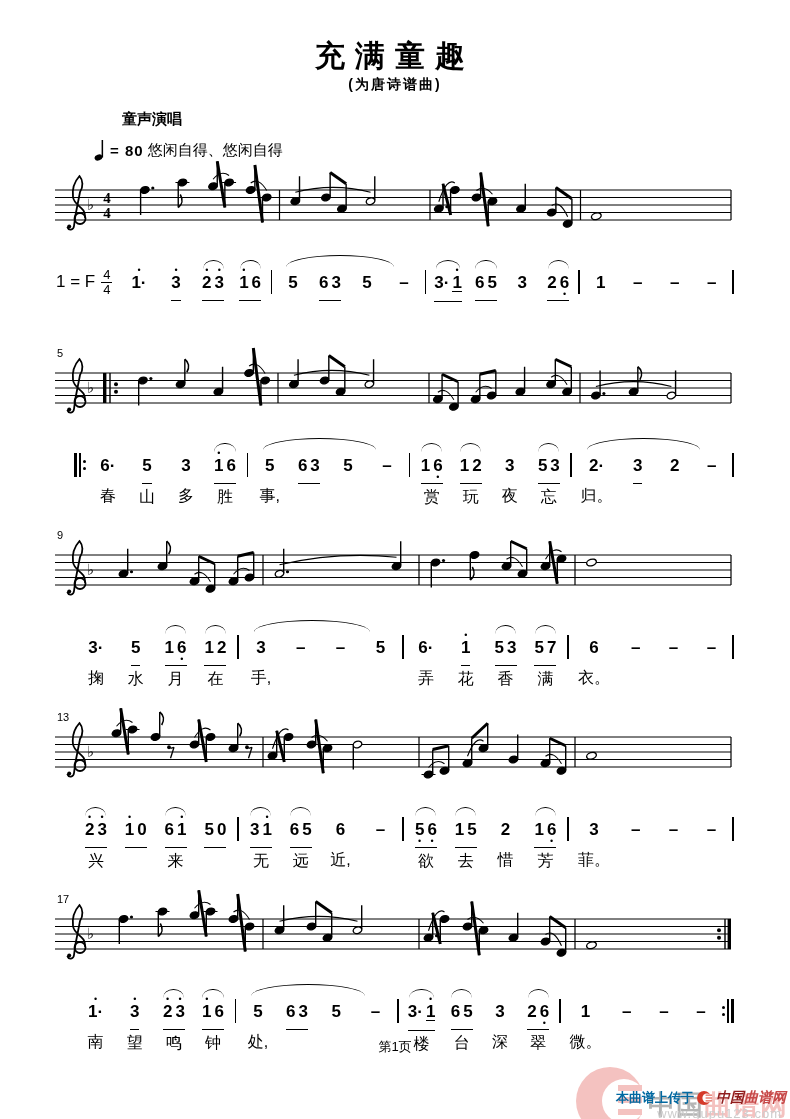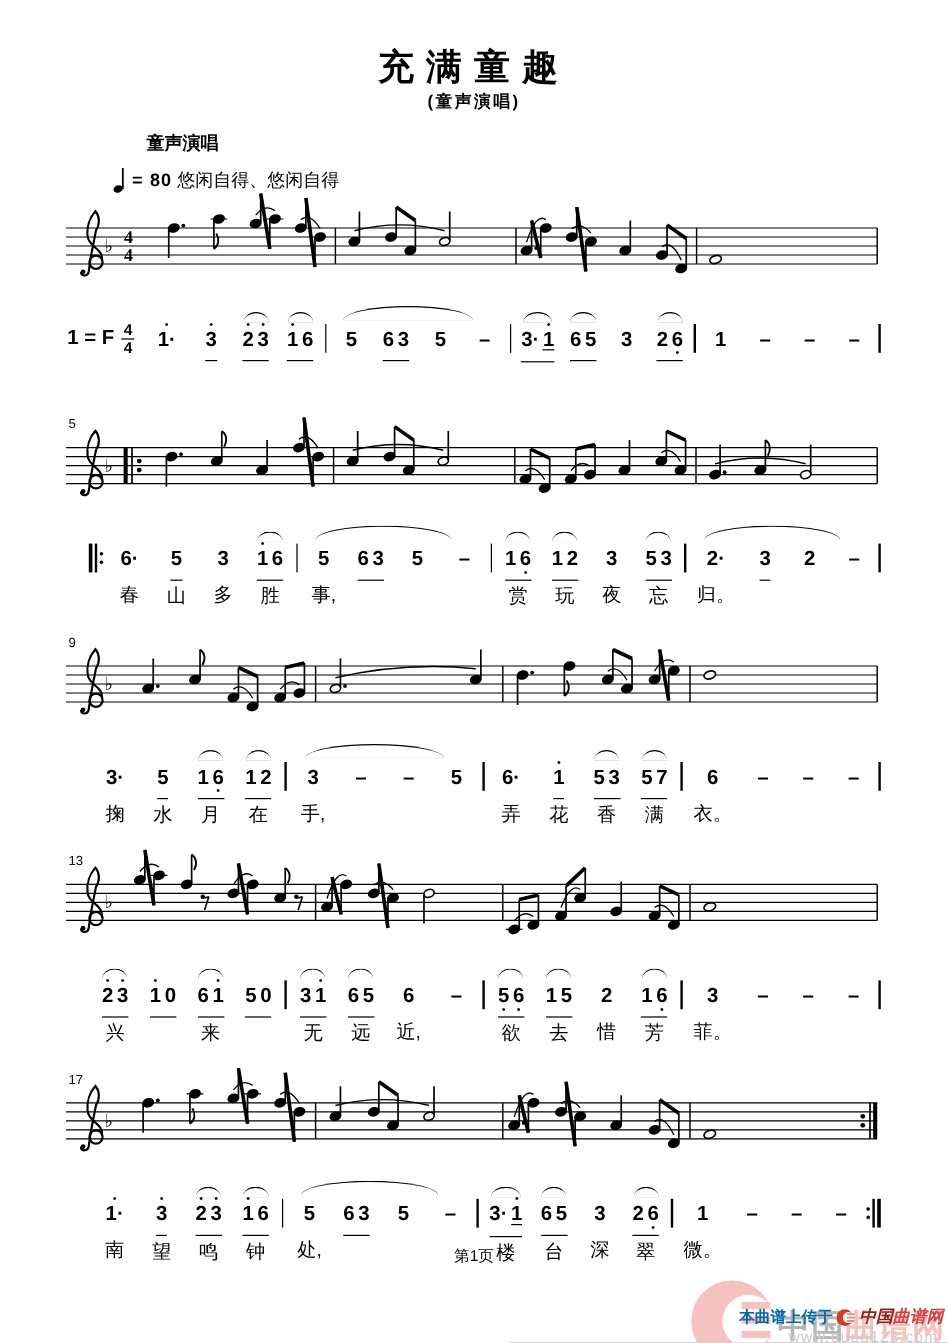--- a/index.html
+++ b/index.html
@@ -14,21 +14,21 @@
   .tempo{position:absolute;top:138px;left:94px;font-size:15px;display:flex;align-items:center;gap:4px;}
   .tempo .eq{font-weight:bold;letter-spacing:1px;}
   .credits{position:absolute;top:108px;right:70px;font-size:15px;text-align:right;}
   .credits .row{display:flex;justify-content:flex-end;gap:38px;line-height:24px;}
   
   .score{position:absolute;top:160px;left:0;right:0;}
   .system{margin-bottom:14px;}
   .staff-svg{display:block;margin:0 55px;}
   .jp-row{display:flex;align-items:flex-start;margin:2px 56px 0 56px;}
   .jp-row.indent{padding-left:18px;}
-  .jp-prefix{display:flex;align-items:center;gap:6px;font-weight:bold;font-size:17px;
+  .jp-prefix{display:flex;align-items:center;gap:6px;font-weight:normal;font-size:17px;
              padding-top:12px;margin-right:6px;white-space:nowrap;}
   .frac{display:inline-flex;flex-direction:column;align-items:center;font-size:13px;line-height:1.05;}
   .frac .ft{border-bottom:1.4px solid #000;padding:0 2px;}
   .jp-measure{flex:1;display:flex;justify-content:space-around;position:relative;padding:0 2px;}
   .jp-g{position:relative;display:inline-flex;flex-direction:column;align-items:center;min-width:24px;}
   .jp-notes{display:inline-flex;gap:3px;padding-bottom:2px;margin-top:12px;}
   .jp-notes.u1{border-bottom:1.7px solid #000;}
   .jp-n{display:inline-flex;flex-direction:column;align-items:center;line-height:1;}
   .jp-n .dt{height:6px;font-size:9px;line-height:5px;}
   .jp-n .nm{font-size:17px;font-weight:bold;font-family:"Liberation Sans",sans-serif;}
@@ -53,21 +53,21 @@
   .wm-url{position:absolute;right:6px;bottom:-2px;font-size:13px;letter-spacing:1px;}
   .wm-overlay{position:absolute;right:2px;bottom:12px;display:flex;align-items:center;gap:3px;white-space:nowrap;}
   .wm-overlay .pre{font-size:13px;font-weight:bold;color:#0369a1;}
   .wm-overlay .site{font-size:14px;font-weight:bold;font-style:italic;}
 </style>
 </head>
 <body>
 
 <div class="page">
   <div class="title">充满童趣</div>
-  <div class="subtitle">(童声演唱)</div>
+  <div class="subtitle">(为唐诗谱曲)</div>
   <div class="perform">童声演唱</div>
 
   <div class="tempo">
     <svg width="12" height="24" viewBox="0 0 12 24">
       <ellipse cx="4.5" cy="19.5" rx="4" ry="3" fill="#000" transform="rotate(-18 4.5 19.5)"></ellipse>
       <rect x="7.6" y="2" width="1.5" height="17.5" fill="#000"></rect>
     </svg>
     <span class="eq">= 80</span>
     <span>悠闲自得、悠闲自得</span>
   </div>

